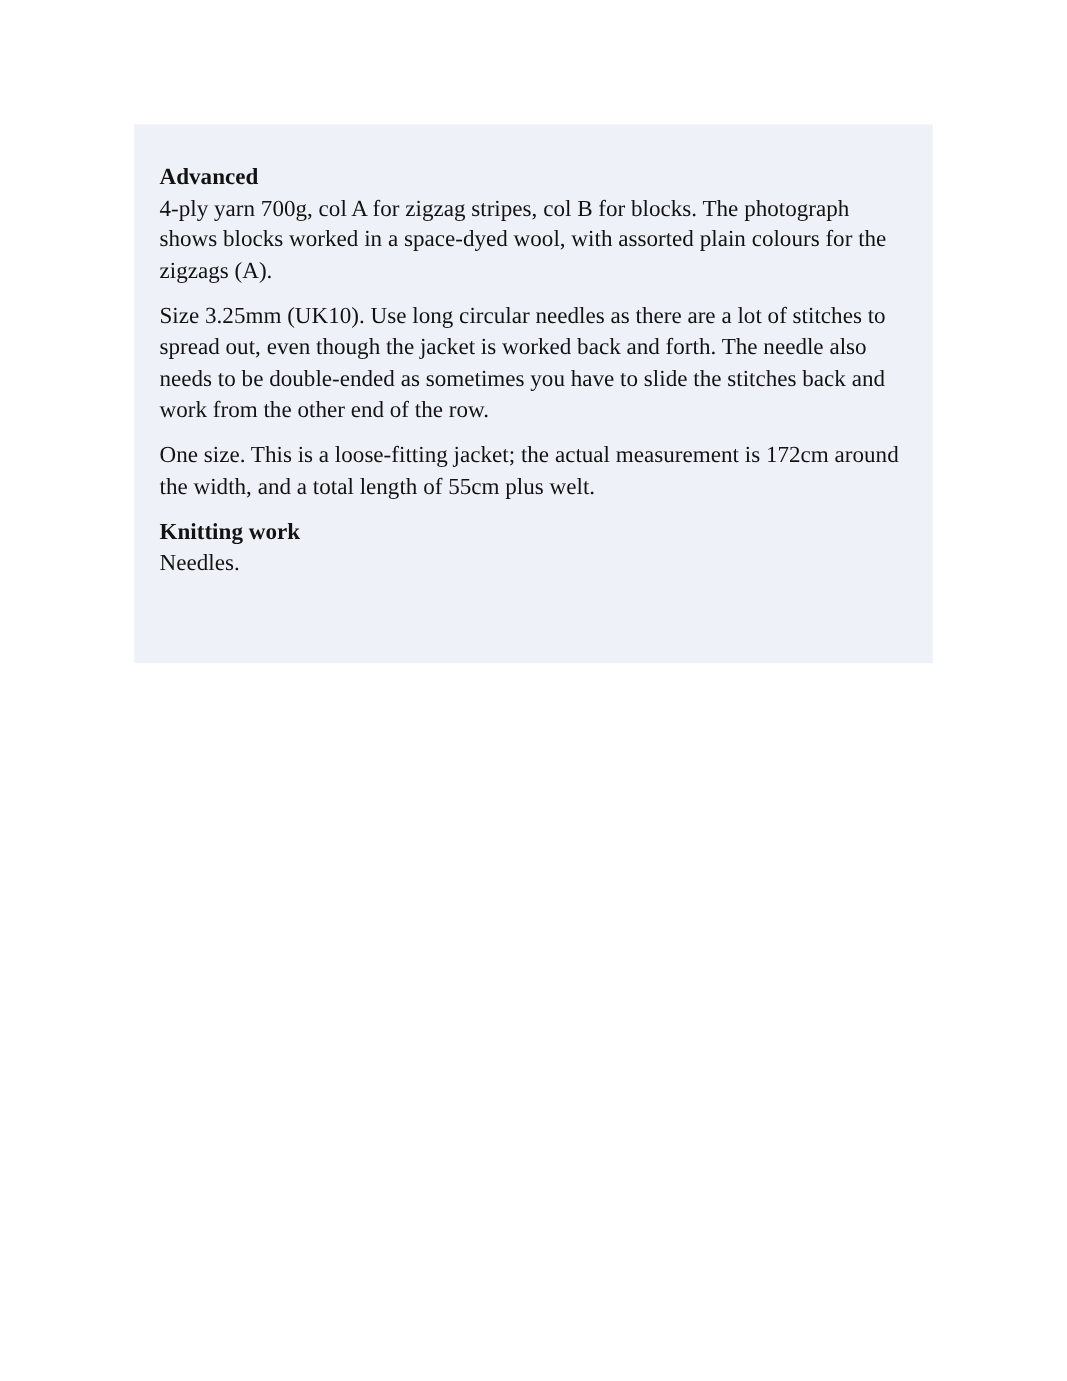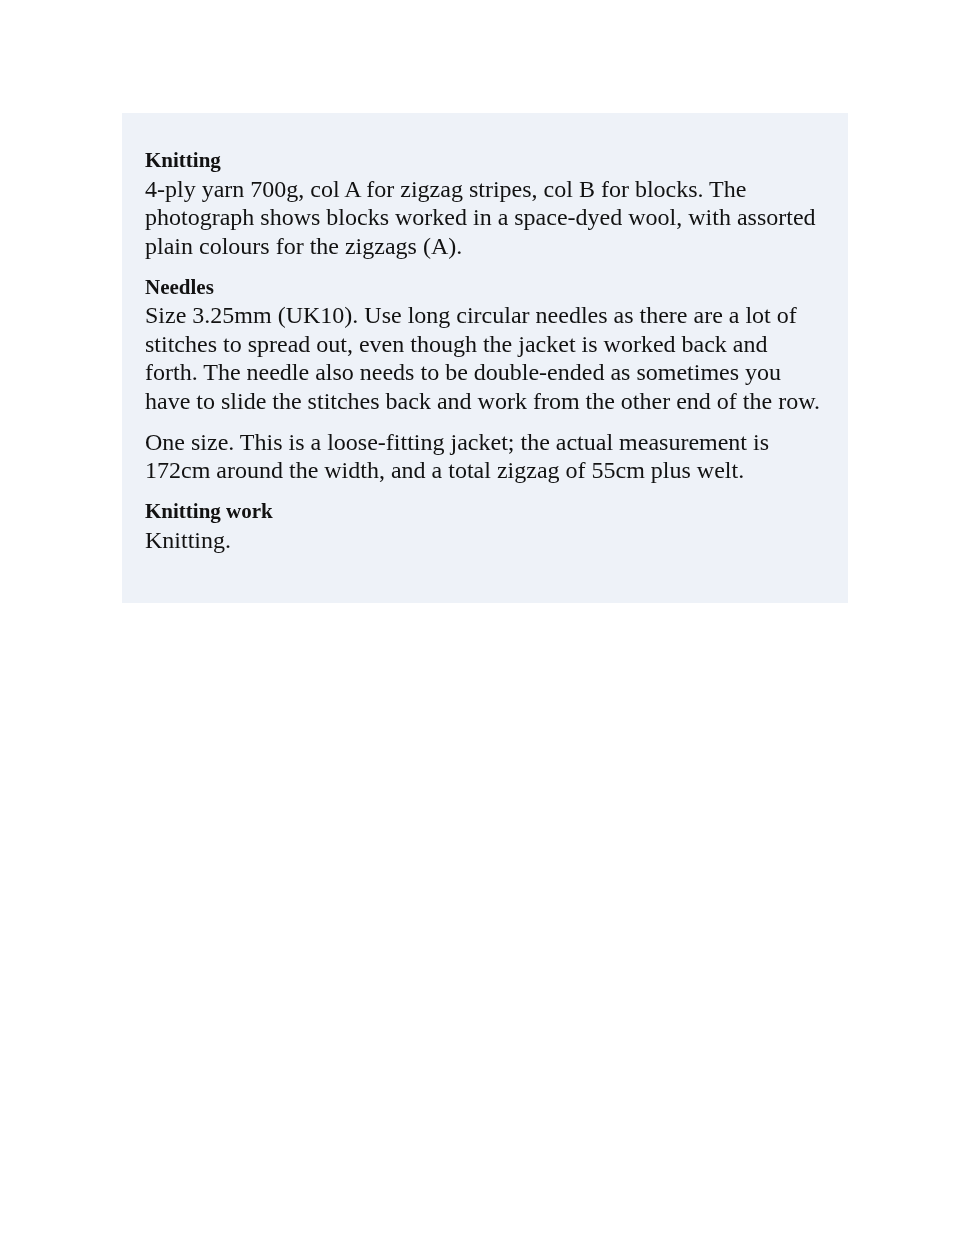--- a/index.html
+++ b/index.html
@@ -29,46 +29,45 @@
     margin: 0 0 12.5px 0;
   }
   .section-heading {
     font-weight: bold;
     font-size: 21px;
     line-height: 28.5px;
     color: #121212;
     margin: 0;
   }
   .section-body {
-    font-size: 24px;
+    font-size: 21px;
     line-height: 28.5px;
     color: #121212;
     margin: 0;
     max-width: 680px;
   }
 </style>
 </head>
 <body>
 
 <div class="page">
   <div class="card">
 
     <div class="section">
-      <div class="section-heading">Knitting</div>
+      <div class="section-heading">Advanced</div>
       <div class="section-body">4-ply yarn 700g, col A for zigzag stripes, col B for blocks. The photograph shows blocks worked in a space-dyed wool, with assorted plain colours for the zigzags (A).</div>
     </div>
 
     <div class="section">
-      <div class="section-heading">Needles</div>
       <div class="section-body">Size 3.25mm (UK10). Use long circular needles as there are a lot of stitches to spread out, even though the jacket is worked back and forth. The needle also needs to be double-ended as sometimes you have to slide the stitches back and work from the other end of the row.</div>
     </div>
 
     <div class="section">
-      <div class="section-body">One size. This is a loose-fitting jacket; the actual measurement is 172cm around the width, and a total zigzag of 55cm plus welt.</div>
+      <div class="section-body">One size. This is a loose-fitting jacket; the actual measurement is 172cm around the width, and a total length of 55cm plus welt.</div>
     </div>
 
     <div class="section">
       <div class="section-heading">Knitting work</div>
-      <div class="section-body">Knitting.</div>
+      <div class="section-body">Needles.</div>
     </div>
 
   </div>
 </div>
 
 </body></html>

